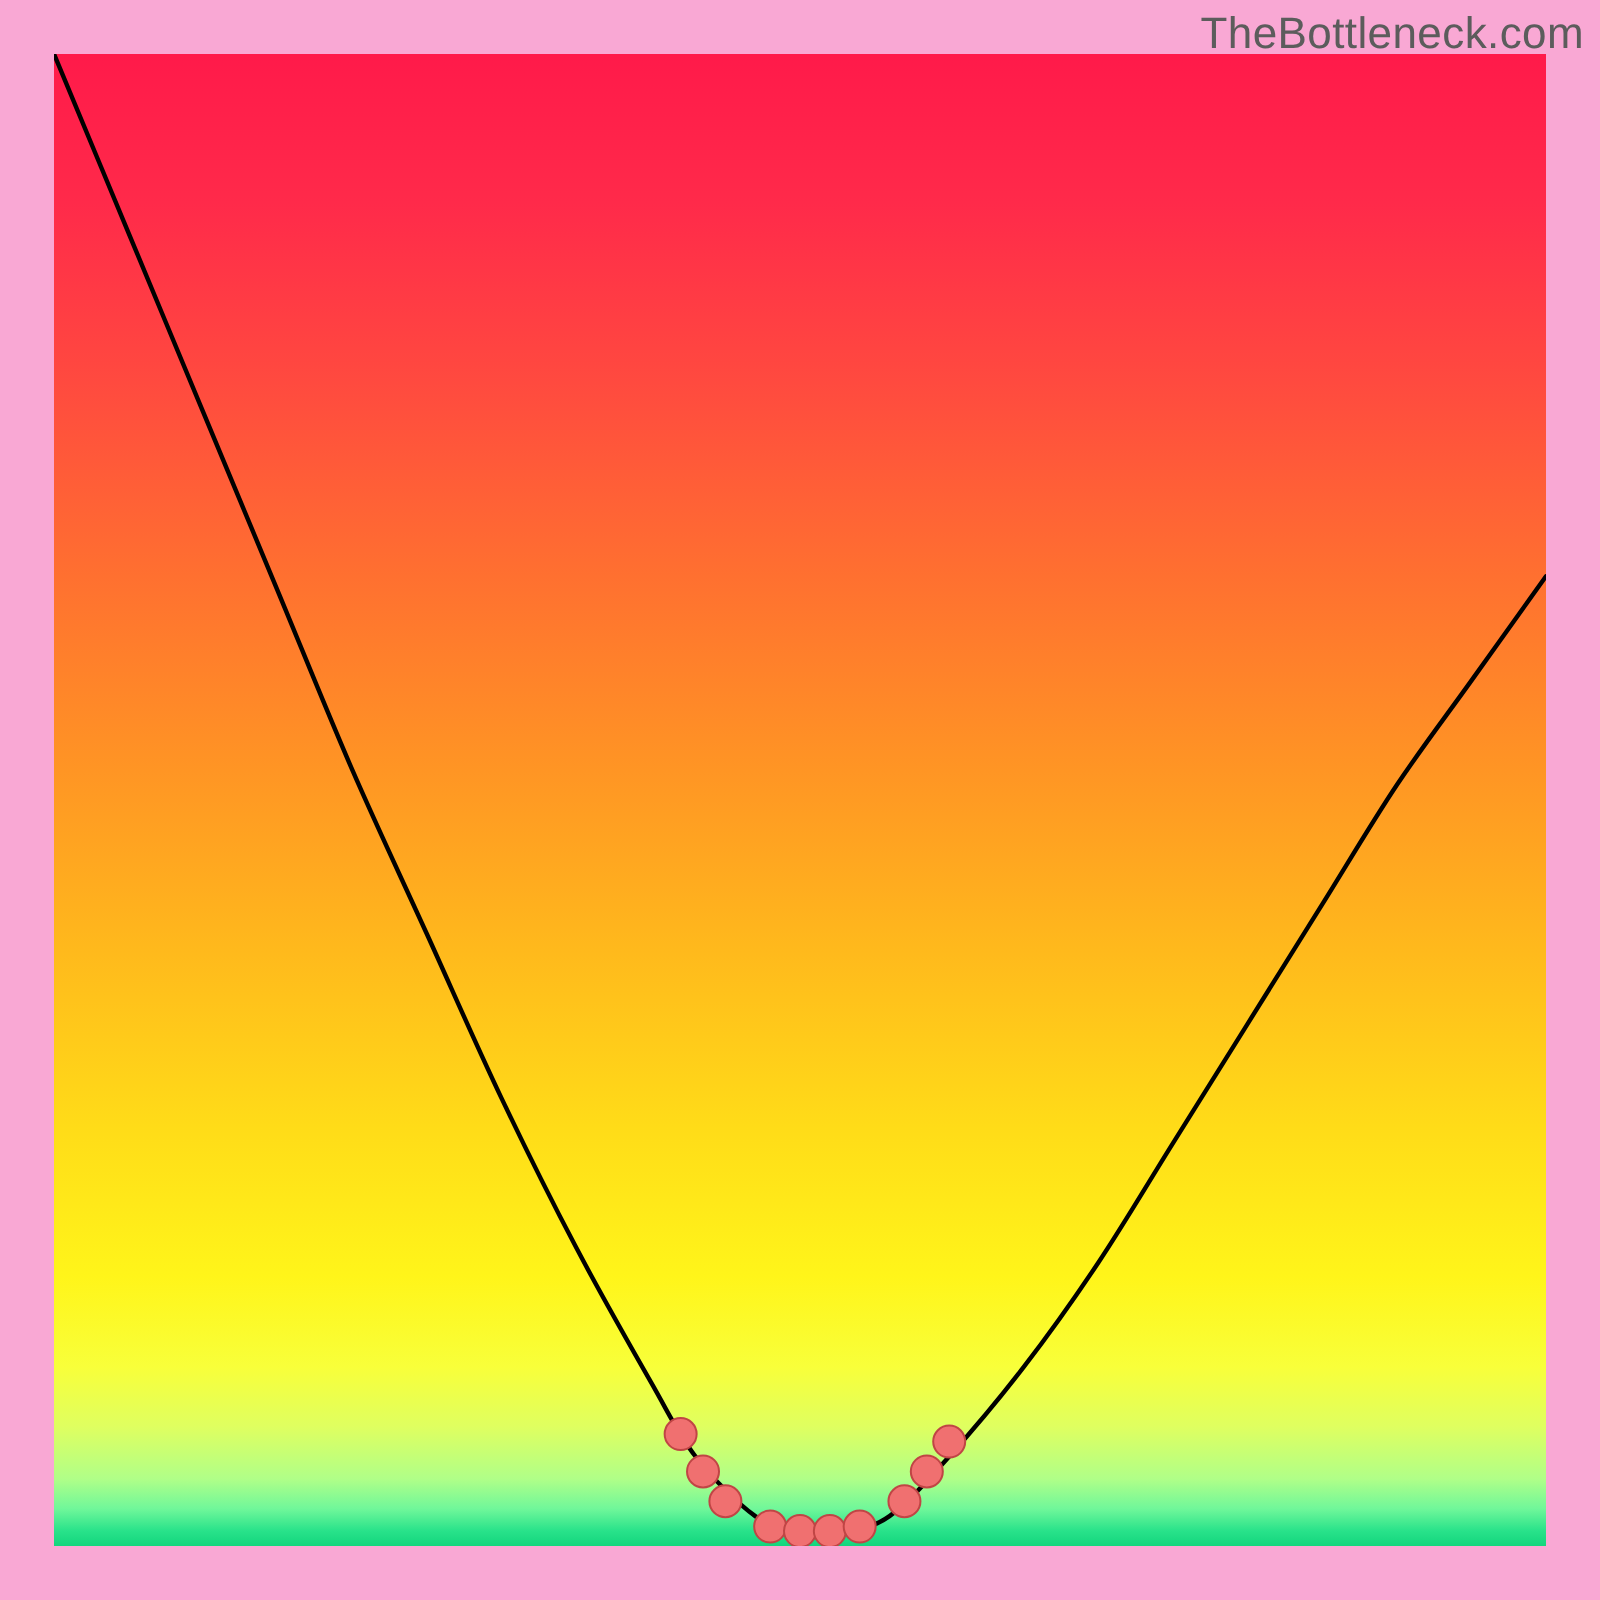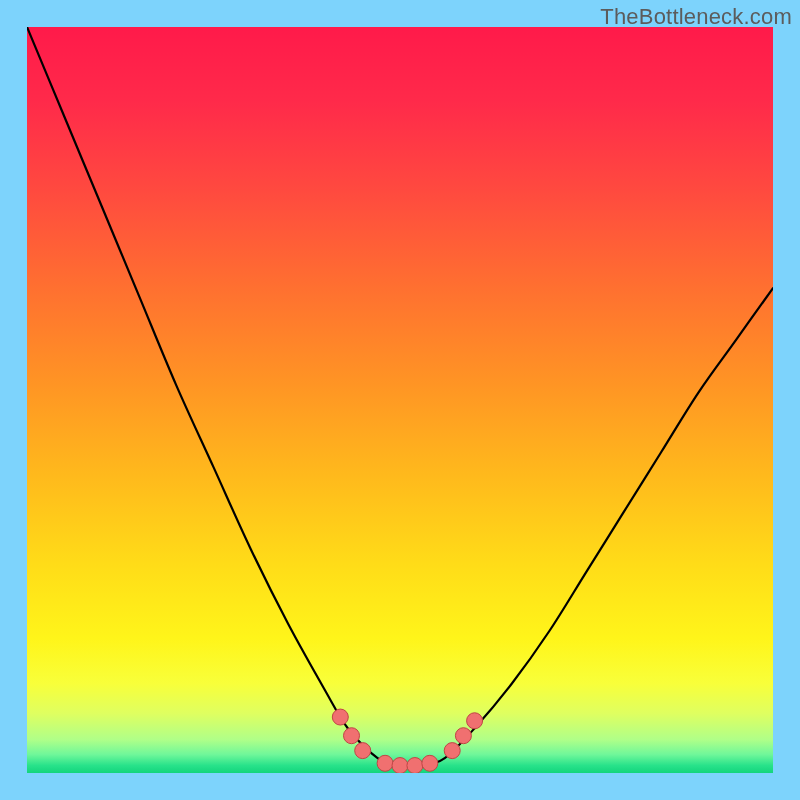--- a/index.html
+++ b/index.html
@@ -10,21 +10,21 @@
     overflow: hidden;
     background: #000;
     font-family: Arial, Helvetica, sans-serif;
   }
   .frame {
     position: absolute;
     left: 0;
     top: 0;
     width: 800px;
     height: 800px;
-    background: #7dd3fc;
+    background: #f9a8d4;
   }
   .plot {
     position: absolute;
     left: 27px;
     top: 27px;
     width: 746px;
     height: 746px;
     overflow: hidden;
   }
   .gradient {

